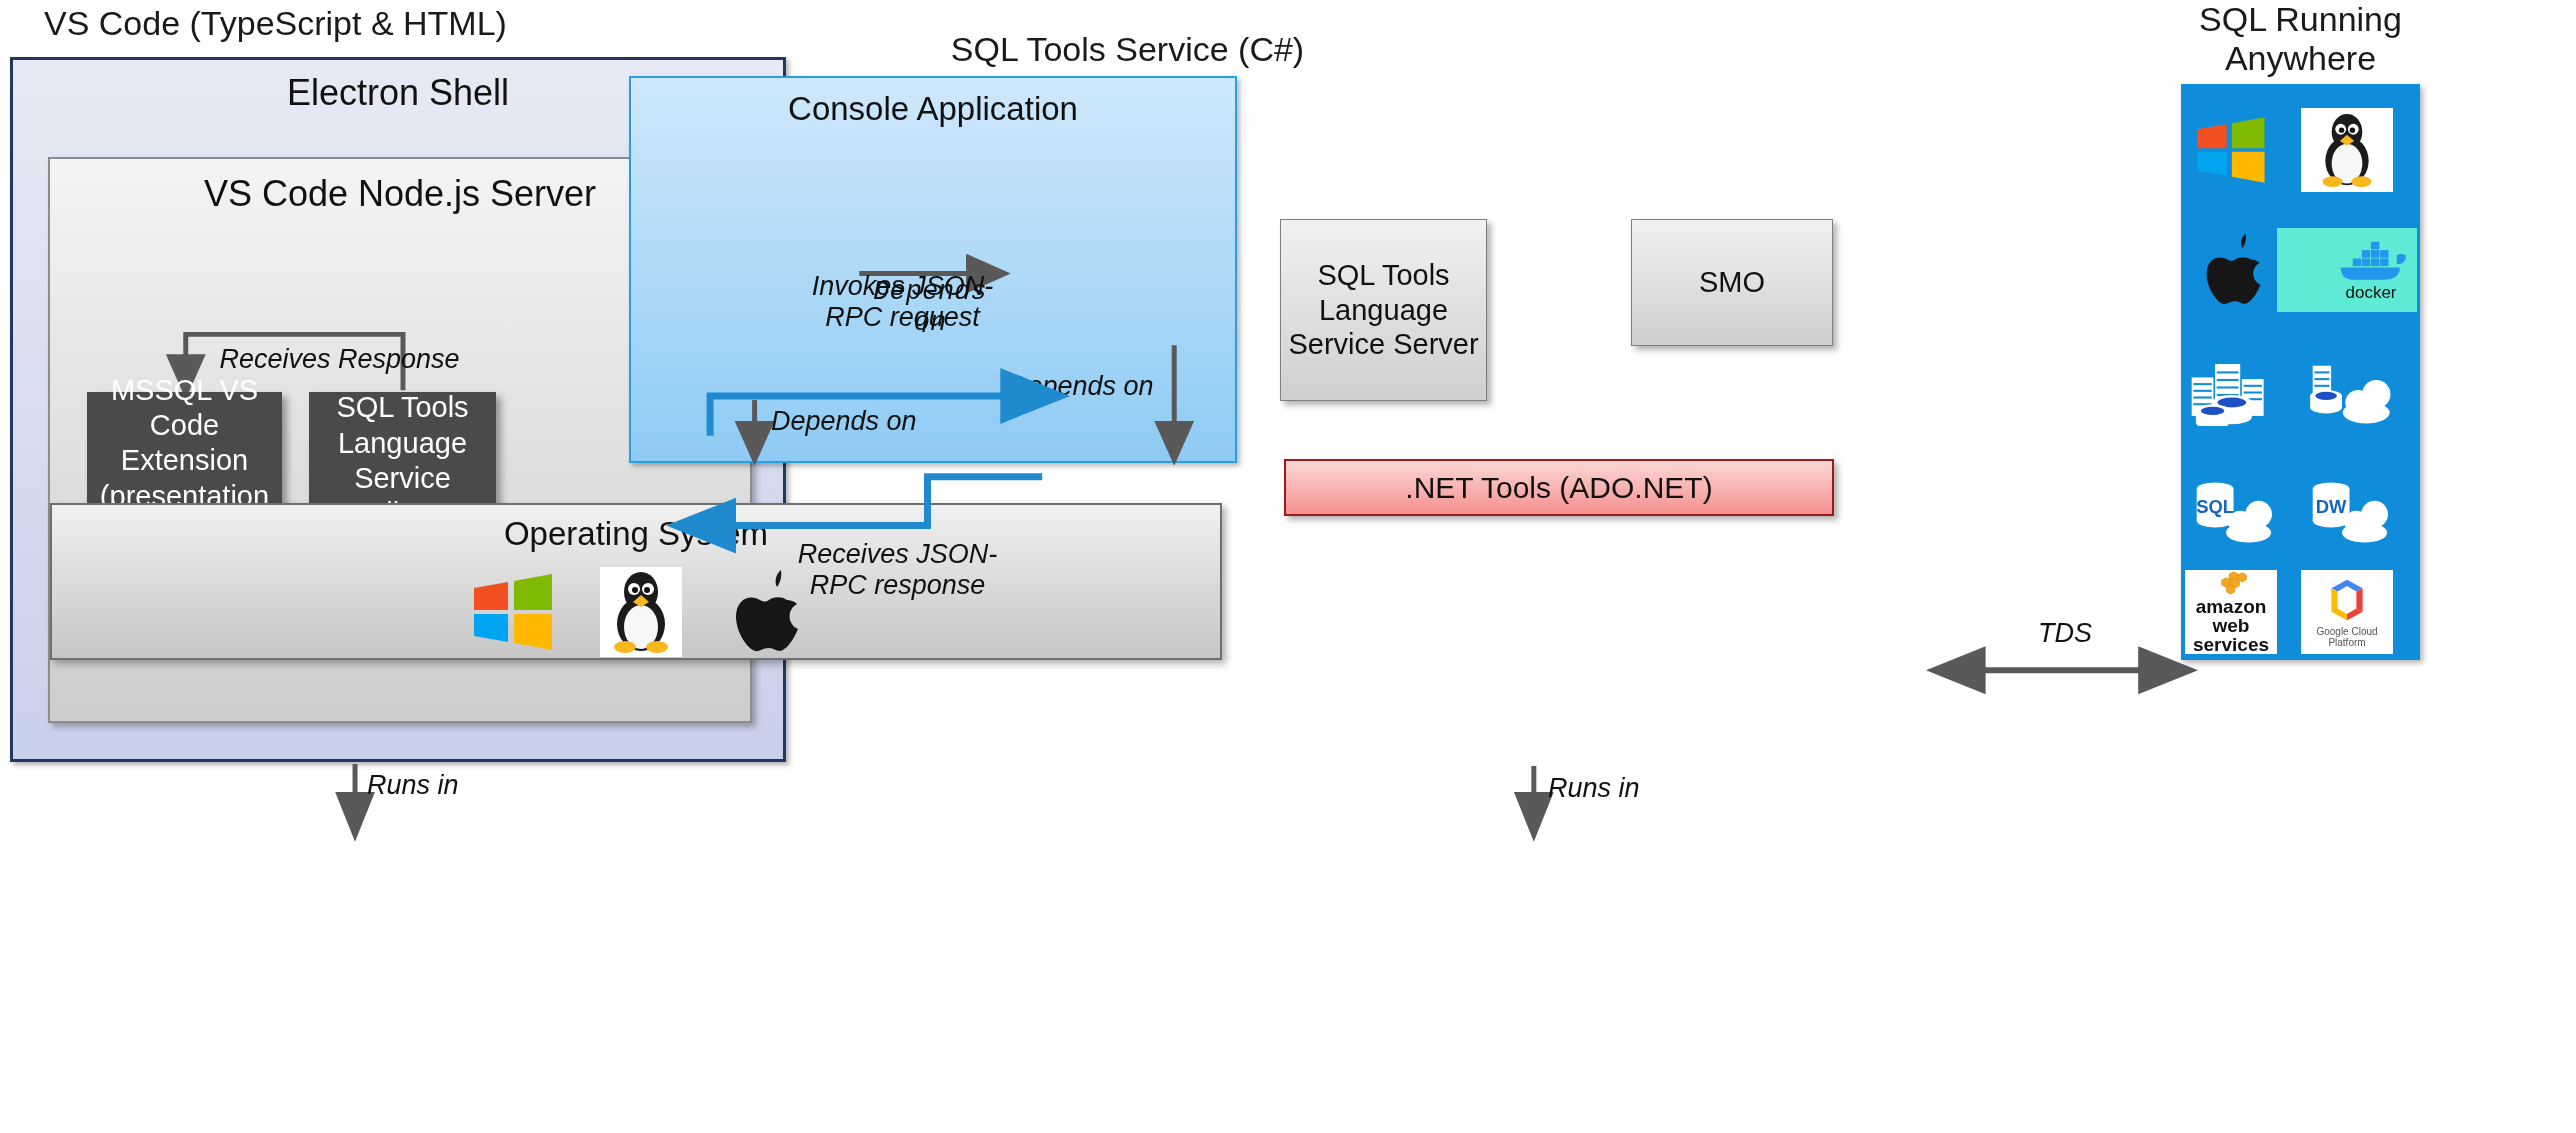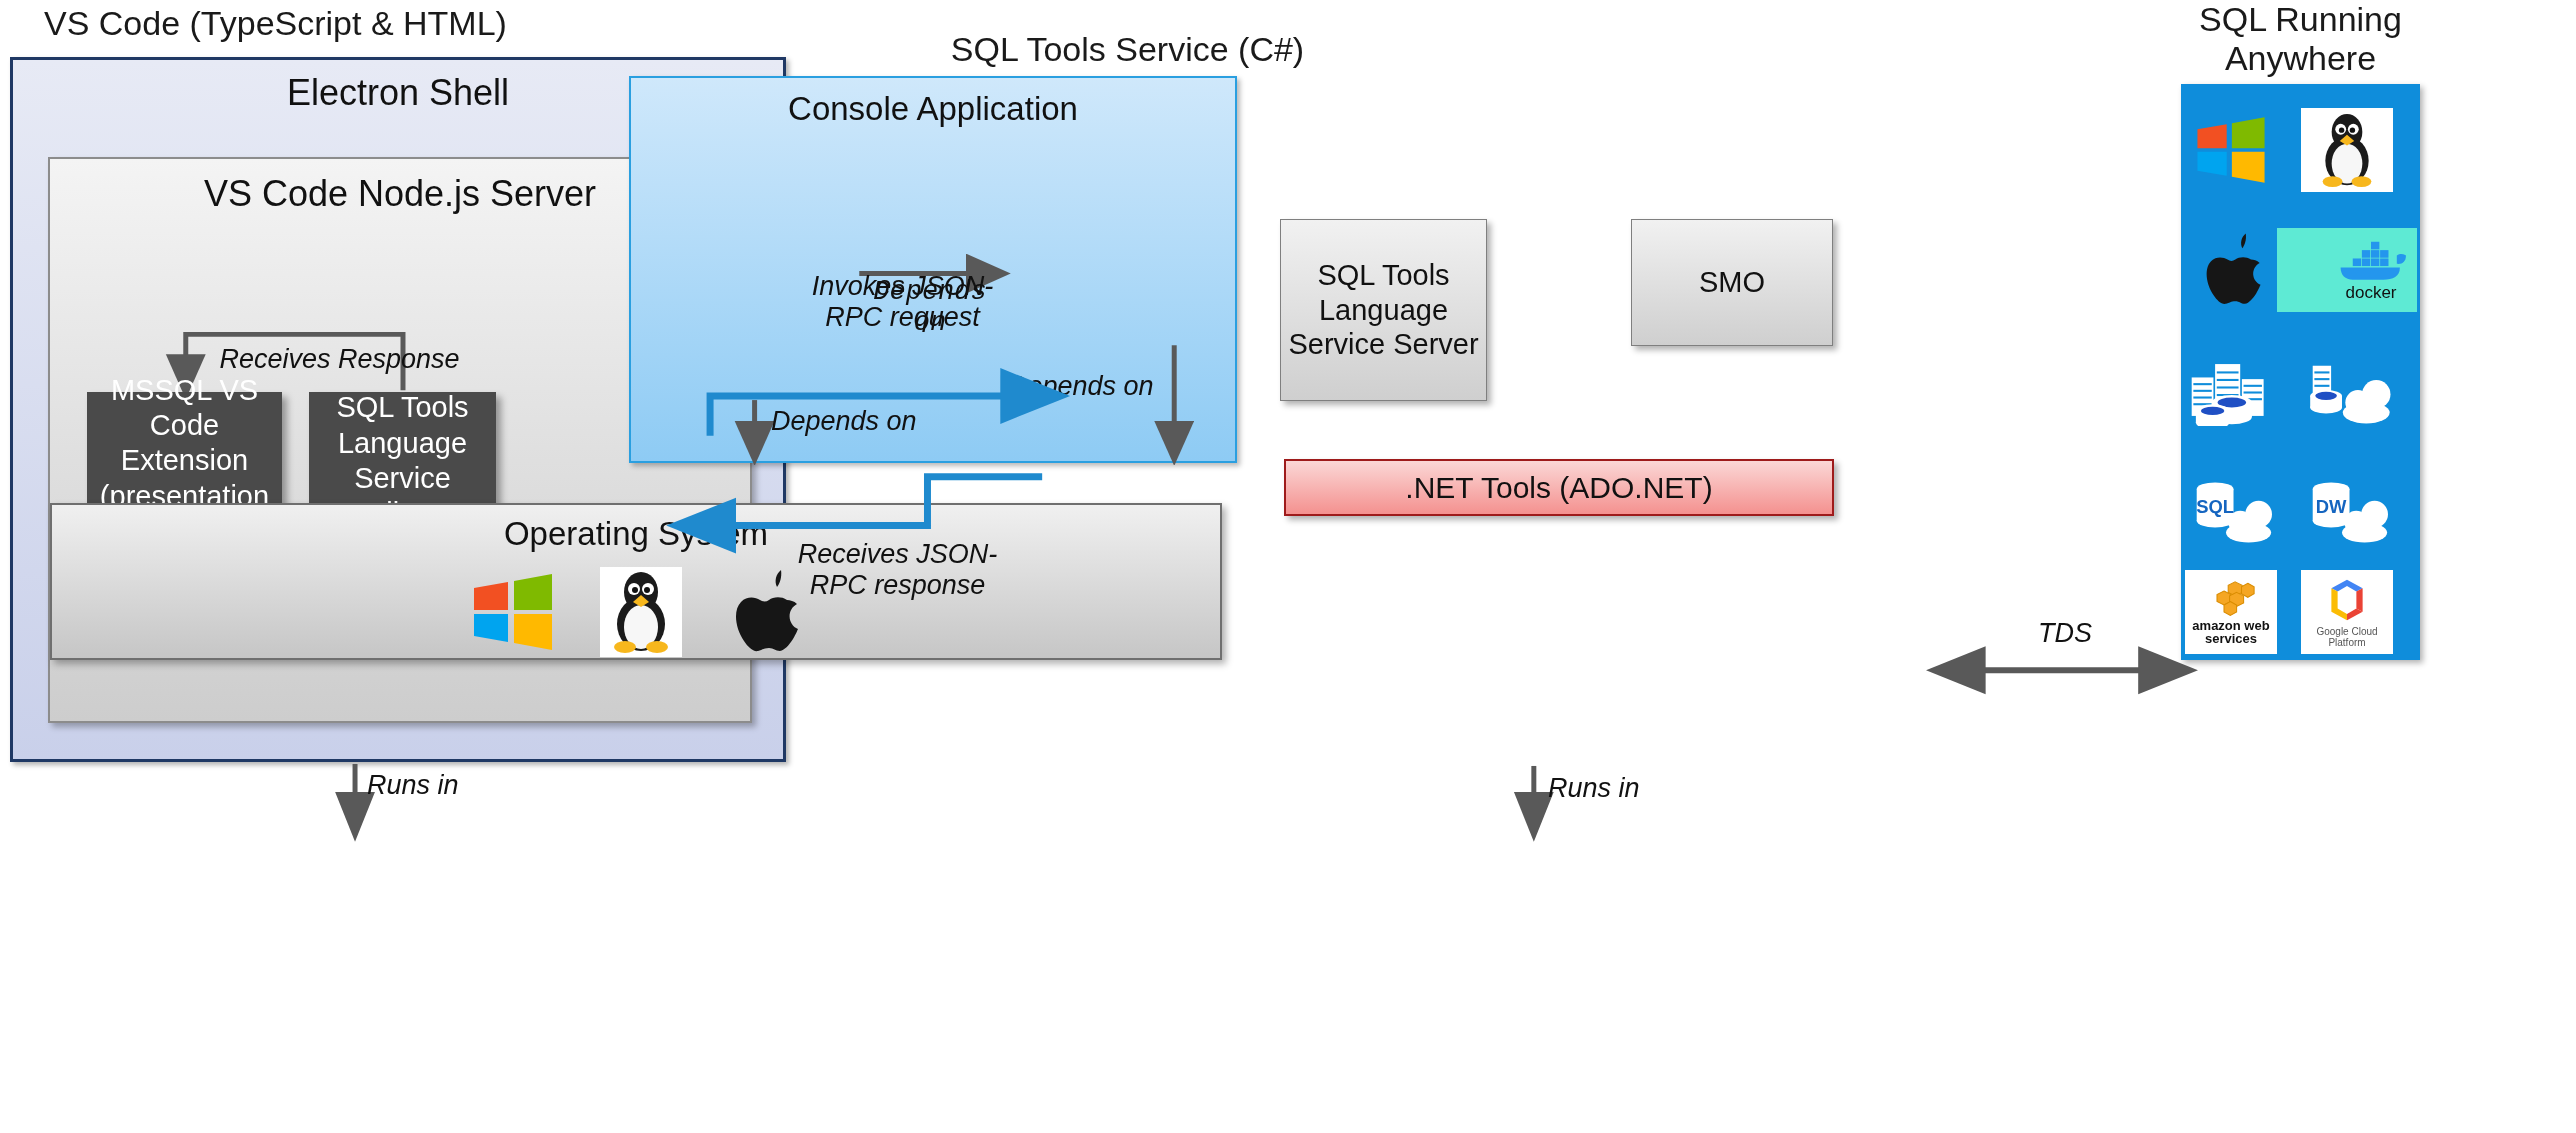--- a/index.html
+++ b/index.html
@@ -433,21 +433,21 @@
       <span class="tile white" style="flex-direction:column;justify-content:center;">
         <svg width="56" height="38" viewBox="0 0 80 54">
           <g fill="#f5a623" stroke="#d98c00" stroke-width="1.5">
             <polygon points="46,4 56,9 56,19 46,24 36,19 36,9"></polygon>
             <polygon points="64,6 73,11 73,21 64,26 55,21 55,11"></polygon>
             <polygon points="30,17 40,22 40,32 30,37 20,32 20,22"></polygon>
             <polygon points="48,19 58,24 58,34 48,39 38,34 38,24"></polygon>
             <polygon points="39,32 48,37 48,47 39,52 30,47 30,37"></polygon>
           </g>
         </svg>
-        <span style="font-size:13px;font-weight:bold;color:#111;line-height:1.0;text-align:center;margin-top:2px;">amazon web services</span>
+        <span style="font-size:19px;font-weight:bold;color:#111;line-height:1.0;text-align:center;margin-top:2px;">amazon web services</span>
       </span>
 
       <span class="tile white" style="flex-direction:column;justify-content:center;">
         <svg width="50" height="46" viewBox="0 0 64 58">
           <path d="M32,3 L52,14 L44,18 L32,11 L20,18 L12,14 z" fill="#4285f4"></path>
           <path d="M52,14 L52,44 L44,40 L44,18 z" fill="#ea4335"></path>
           <path d="M52,44 L32,55 L32,47 L44,40 z" fill="#ea4335"></path>
           <path d="M32,55 L12,44 L12,14 L20,18 L20,40 L32,47 z" fill="#fbbc05"></path>
           <circle cx="32" cy="29" r="9" fill="#ffffff"></circle>
         </svg>

